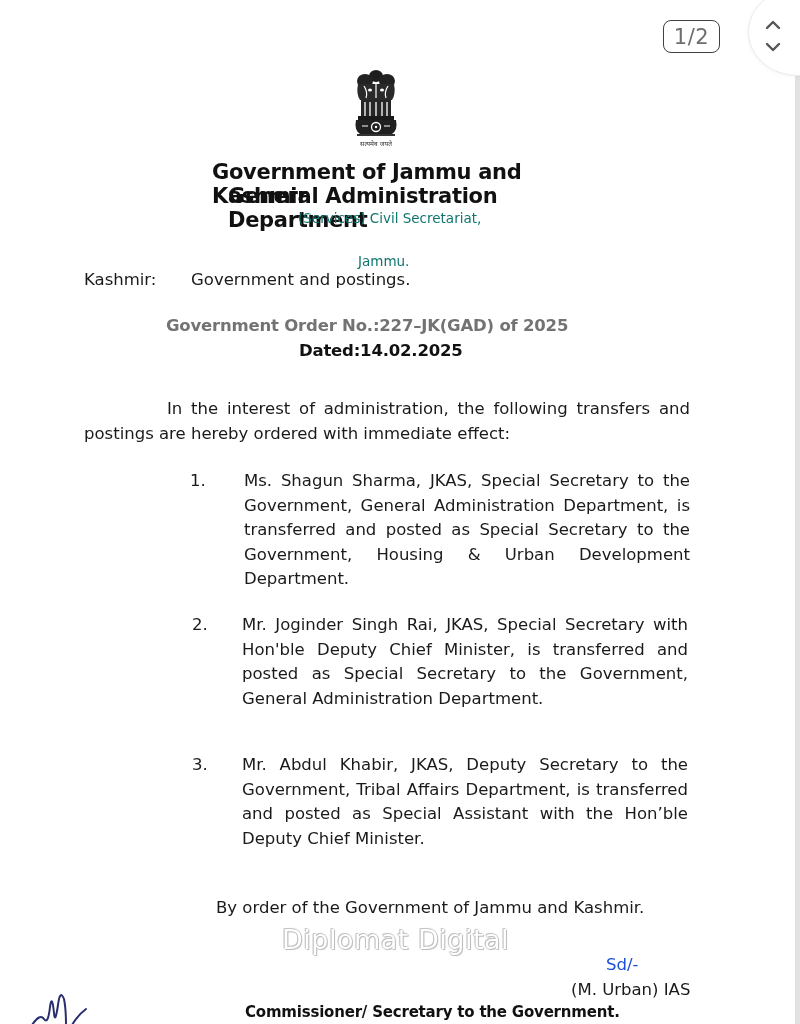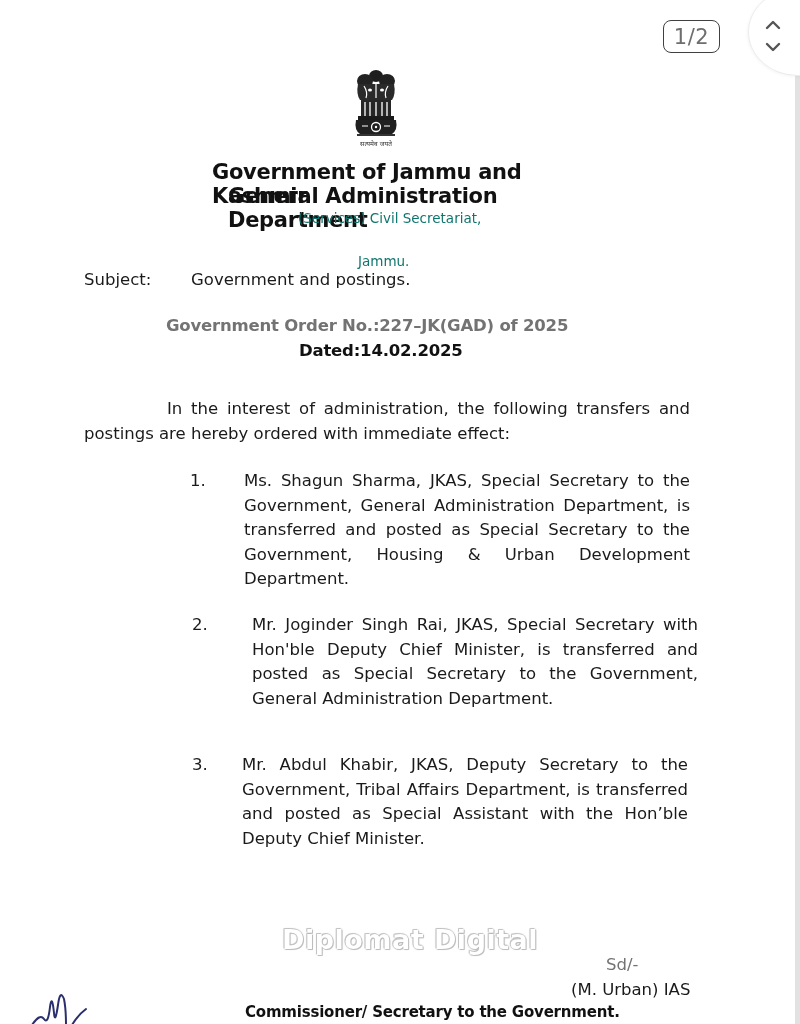--- a/index.html
+++ b/index.html
@@ -44,33 +44,33 @@
     .order-no { position: absolute; top: 316px; left: 166px; font-weight: bold; font-size: 16.5px; color: #737373; white-space: nowrap; letter-spacing: -0.2px; }
     .order-date { position: absolute; top: 341px; left: 299px; font-weight: bold; font-size: 16.5px; color: #111; white-space: nowrap; letter-spacing: -0.2px; }
 
     .intro { position: absolute; top: 396px; left: 84px; width: 606px; font-size: 16.5px; line-height: 25px; color: #1a1a1a; text-align: justify; text-indent: 83px; }
 
     .item { position: absolute; left: 190px; width: 500px; font-size: 16.5px; line-height: 24.5px; color: #1a1a1a; }
     .item-num { position: absolute; left: 0; top: 0; }
     .item-body { position: absolute; left: 54px; top: 0; width: 446px; text-align: justify; text-align-last: left; }
     .item-1 { top: 469px; }
     .item-2 { top: 613px; left: 192px; }
-    .item-2 .item-body { left: 50px; width: 446px; margin-left: 10px; }
+    .item-2 .item-body { left: 50px; width: 446px; }
     .item-3 { top: 753px; left: 192px; }
     .item-3 .item-body { left: 50px; width: 446px; }
 
     .by-order { position: absolute; top: 898px; left: 216px; font-size: 16.5px; color: #1a1a1a; white-space: nowrap; }
 
     .watermark {
-      position: absolute; top: 924px; left: 282px; font-family: "DejaVu Sans", sans-serif; font-weight: bold;
+      position: absolute; top: 924px; left: 282px; font-family: "DejaVu Sans", sans-serif; font-weight: normal;
       font-size: 27px; color: #ffffff; letter-spacing: 0.5px; white-space: nowrap;
       text-shadow: 0 0 1px #9a9a9a, 0 0 2px #b0b0b0, 1px 1px 0 #c8c8c8, -1px -1px 0 #d0d0d0;
     }
 
-    .sd { position: absolute; top: 955px; left: 606px; font-size: 16.5px; color: #737373; white-space: nowrap; }
+    .sd { position: absolute; top: 955px; left: 606px; font-size: 16.5px; color: #1d4ed8; white-space: nowrap; }
     .signer { position: absolute; top: 980px; left: 571px; font-size: 16.5px; color: #1a1a1a; white-space: nowrap; }
     .designation { position: absolute; top: 1003px; left: 245px; font-weight: bold; font-size: 15px; color: #111; white-space: nowrap; letter-spacing: -0.2px; }
 
     .signature { position: absolute; left: 28px; top: 985px; width: 100px; height: 40px; }
   </style>
 </head>
 <body>
 
 <div class="viewer">
 
@@ -98,21 +98,21 @@
 
       <text x="26" y="80" font-size="6.5" text-anchor="middle" fill="#333" font-family="DejaVu Sans, sans-serif">सत्यमेव जयते</text>
     </svg>
 
     <div class="hdr hdr-title t1">Government of Jammu and Kashmir</div>
     <div class="hdr hdr-title t2">General Administration Department</div>
     <div class="hdr hdr-sub s1">(Services) Civil Secretariat,</div>
     <div class="hdr hdr-sub s2">Jammu.</div>
 
     <div class="subject">
-      <span class="subject-label">Subject:</span>
+      <span class="subject-label">Kashmir:</span>
       <span class="subject-text">Government and postings.</span>
     </div>
 
     <div class="order-no">Government Order No.:227–JK(GAD) of 2025</div>
     <div class="order-date">Dated:14.02.2025</div>
 
     <p class="intro">In the interest of administration, the following transfers and postings are hereby ordered with immediate effect:</p>
 
     <div class="item item-1">
       <span class="item-num">1.</span>
@@ -120,20 +120,21 @@
     </div>
     <div class="item item-2">
       <span class="item-num">2.</span>
       <p class="item-body">Mr. Joginder Singh Rai, JKAS, Special Secretary with Hon'ble Deputy Chief Minister, is transferred and posted as Special Secretary to the Government, General Administration Department.</p>
     </div>
     <div class="item item-3">
       <span class="item-num">3.</span>
       <p class="item-body">Mr. Abdul Khabir, JKAS, Deputy Secretary to the Government, Tribal Affairs Department, is transferred and posted as Special Assistant with the Hon’ble Deputy Chief Minister.</p>
     </div>
 
+    <div class="by-order">By order of the Government of Jammu and Kashmir.</div>
     <div class="watermark">Diplomat Digital</div>
 
     <div class="sd">Sd/-</div>
     <div class="signer">(M. Urban) IAS</div>
     <div class="designation">Commissioner/ Secretary to the Government.</div>
 
     <svg class="signature" viewBox="0 0 100 40">
       <path d="M4 40 Q12 28 16 34 Q20 40 22 22 Q24 8 26 28 Q27 40 30 20 Q32 4 36 14 Q38 24 38 40" stroke="#2a2f6e" stroke-width="2" fill="none" stroke-linecap="round"></path>
       <path d="M44 40 Q50 30 58 24" stroke="#2a2f6e" stroke-width="2" fill="none" stroke-linecap="round"></path>
     </svg>

